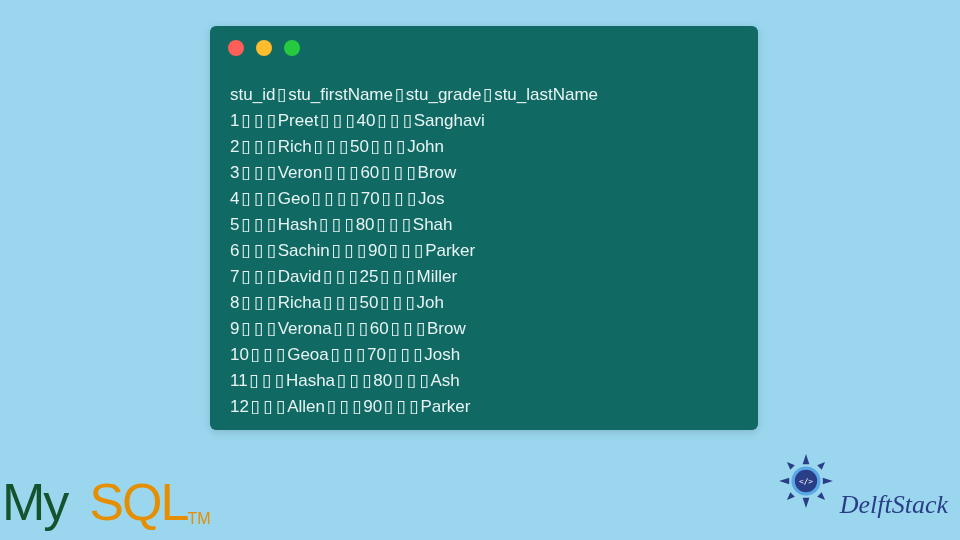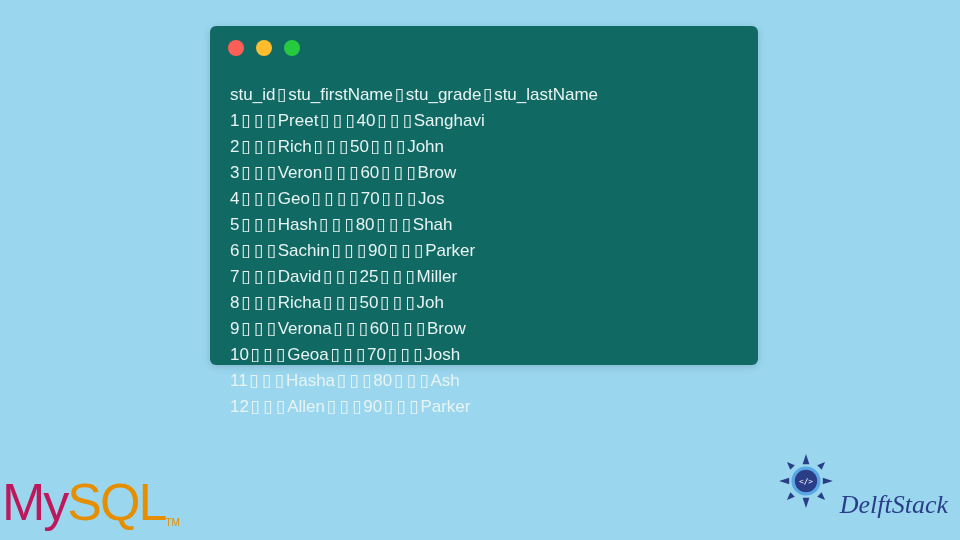--- a/index.html
+++ b/index.html
@@ -9,21 +9,21 @@
     background: #9ad7ef;
     font-family: Arial, Helvetica, sans-serif;
     position: relative;
     overflow: hidden;
   }
   .terminal {
     position: absolute;
     left: 210px;
     top: 26px;
     width: 548px;
-    height: 339px;
+    height: 404px;
     background: #116964;
     border-radius: 6px;
     box-shadow: 0 2px 8px rgba(0,0,0,0.15);
   }
   .titlebar {
     display: flex;
     align-items: center;
     gap: 12px;
     padding: 14px 16px 10px 18px;
   }
@@ -48,23 +48,23 @@
   .mysql-logo {
     position: absolute;
     left: 2px;
     bottom: 8px;
     font-family: Arial, Helvetica, sans-serif;
     font-weight: 400;
     font-size: 52px;
     letter-spacing: -2px;
     color: #2f6b7a;
   }
-  .mysql-logo .my { color: #be185d; }
-  .mysql-logo .sql { color: #e48e00; }
-  .mysql-logo .tm { font-size: 10px; color: #e48e00; letter-spacing: 0; vertical-align: bottom; position: relative; top: -4px; }
+  .mysql-logo .my { color: #14532d; }
+  .mysql-logo .sql { color: #e48e00; margin-left: 22px; }
+  .mysql-logo .tm { font-size: 16px; color: #e48e00; letter-spacing: 0; vertical-align: bottom; position: relative; top: -4px; }
   .delft {
     position: absolute;
     right: 12px;
     bottom: 20px;
     display: flex;
     align-items: center;
     gap: 6px;
   }
   .delft-text {
     font-size: 26px;

